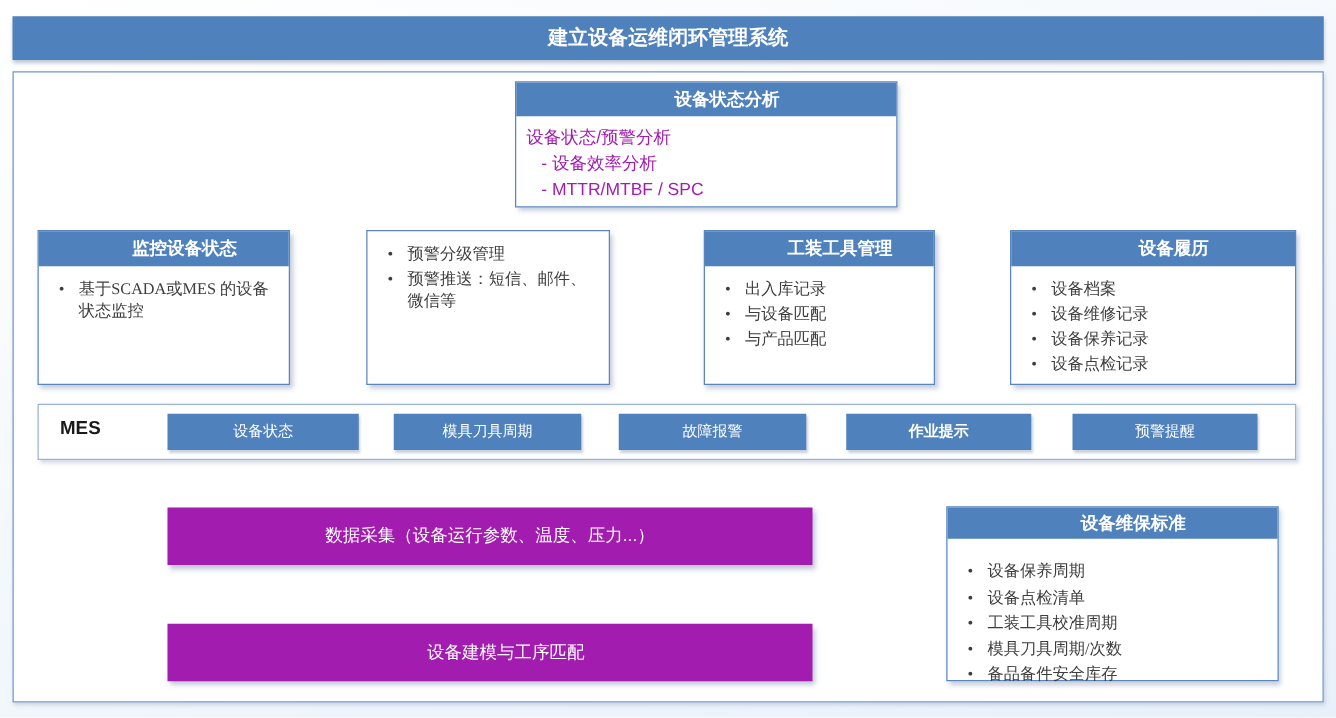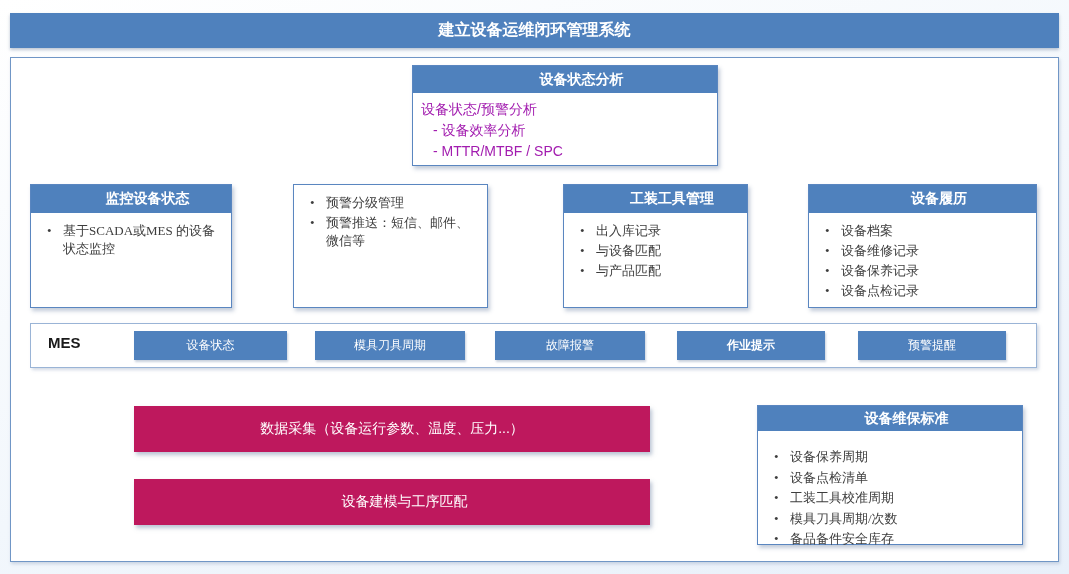--- a/index.html
+++ b/index.html
@@ -68,26 +68,26 @@
     box-shadow:1px 2px 2px rgba(120,140,170,.4);
   }
   .mc1 { left:134px; width:153px; }
   .mc2 { left:315px; width:150px; }
   .mc3 { left:495px; width:150px; }
   .mc4 { left:677px; width:148px;font-weight:bold; }
   .mc5 { left:858px; width:148px; }
 
   
   .bluebar {
-    position:absolute; left:134px; width:516px; height:46px; background:#be185d;
+    position:absolute; left:134px; width:516px; height:46px; background:#a21caf;
     color:#ffffff; font-size:14px; display:flex; align-items:center; justify-content:center;
     box-shadow:2px 3px 4px rgba(120,140,170,.5);
   }
   .bb1 { top:406px; }
-  .bb2 { top:479px;padding-left:25px; }
+  .bb2 { top:499px;padding-left:25px; }
 
   
   .maint { left:757px; top:405px; width:266px; height:140px; }
   .maint .hdr { height:25px; }
   .maint ul { padding-top:17px; }
   .maint li { line-height:18.5px; }
 
   .arrow-layer { position:absolute; left:0; top:0; width:1069px; height:574px; pointer-events:none; }
 </style>
 </head>

